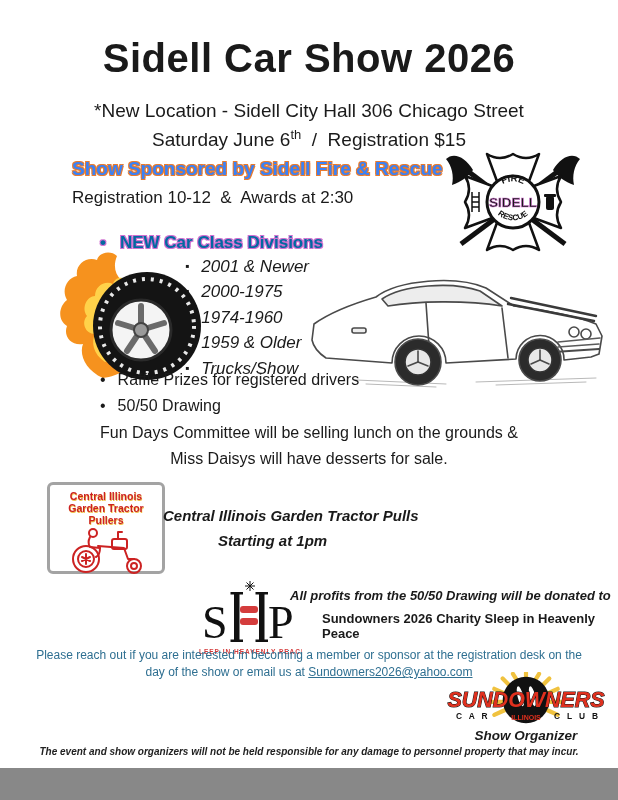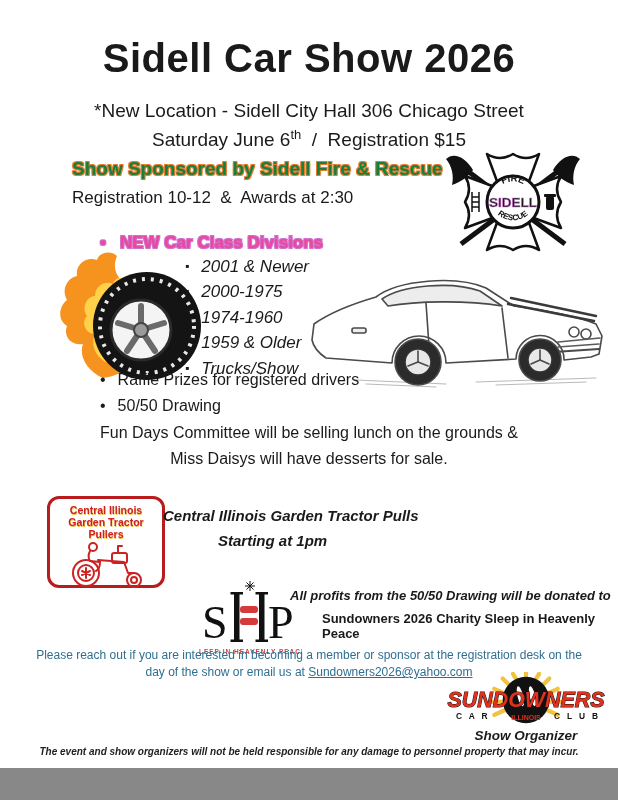--- a/index.html
+++ b/index.html
@@ -11,49 +11,49 @@
   .abs{position:absolute;}
   .ctr{left:0;right:0;text-align:center;}
   .pre{white-space:pre-wrap;}
 
   .title{top:36px;font-size:40px;font-weight:bold;letter-spacing:.5px;}
   .sub1{top:100px;font-size:19px;}
   .sub2{top:127px;font-size:19px;}
   .sub2 sup{font-size:13px;}
 
   .sponsor-head{
-    left:72px;top:158px;font-size:19px;font-weight:bold;color:#15803d;
+    left:72px;top:158px;font-size:19px;font-weight:bold;color:#3b82f6;
     text-shadow:-1px -1px 0 #e87b2f,1px -1px 0 #e87b2f,-1px 1px 0 #e87b2f,1px 1px 0 #e87b2f;
   }
   .schedule{left:72px;top:188px;font-size:17px;}
 
   .fire-logo{left:443px;top:144px;width:140px;height:116px;}
 
   .div-heading{
-    left:100px;top:233px;font-size:17px;font-weight:bold;color:#ec4899;
+    left:100px;top:233px;font-size:17px;font-weight:bold;color:#0369a1;
     text-shadow:-1px -1px 0 #cf6fd0,1px -1px 0 #cf6fd0,-1px 1px 0 #cf6fd0,1px 1px 0 #cf6fd0;
   }
   .div-heading::before{content:"•";margin-right:14px;}
   .div-list{left:185px;top:254px;font-size:17px;font-style:italic;line-height:25.4px;list-style:none;margin:0;padding:0;}
   .div-list li::before{content:"▪";font-style:normal;font-size:12px;margin-right:12px;vertical-align:2px;}
 
   .tire{left:55px;top:250px;width:150px;height:140px;}
   .car{left:296px;top:262px;width:322px;height:126px;}
 
   .bullet-line{left:100px;font-size:16px;}
   .bullet-line::before{content:"•";margin-right:12px;}
   .b-raffle{top:371px;}
   .b-5050{top:397px;}
 
   .food1{top:424px;font-size:16px;}
   .food2{top:450px;font-size:16px;}
 
   .tractor-box{
-    left:47px;top:482px;width:112px;height:86px;border:3px solid #b91c1c;border-radius:12px;
-    text-align:center;background:#fff;margin-top:14px;
+    left:47px;top:482px;width:112px;height:86px;border:3px solid #a3a3a3;border-radius:6px;
+    text-align:center;background:#fff;
   }
   .tractor-box .tl{display:block;color:#cc2222;font-weight:bold;font-size:10.5px;line-height:12px;
     text-shadow:.5px .5px 0 #f0c24a;}
   .tractor-box .tl1{margin-top:5px;}
   .tractor-heading{left:163px;top:507px;font-size:15px;font-weight:bold;font-style:italic;}
   .tractor-time{left:218px;top:532px;font-size:15px;font-weight:bold;font-style:italic;}
 
   .shp-logo{left:198px;top:580px;width:104px;height:80px;}
   .charity1{left:290px;top:588px;font-size:13px;font-weight:bold;font-style:italic;}
   .charity2{left:290px;top:611px;font-size:13px;font-weight:bold;margin-left:32px;}

